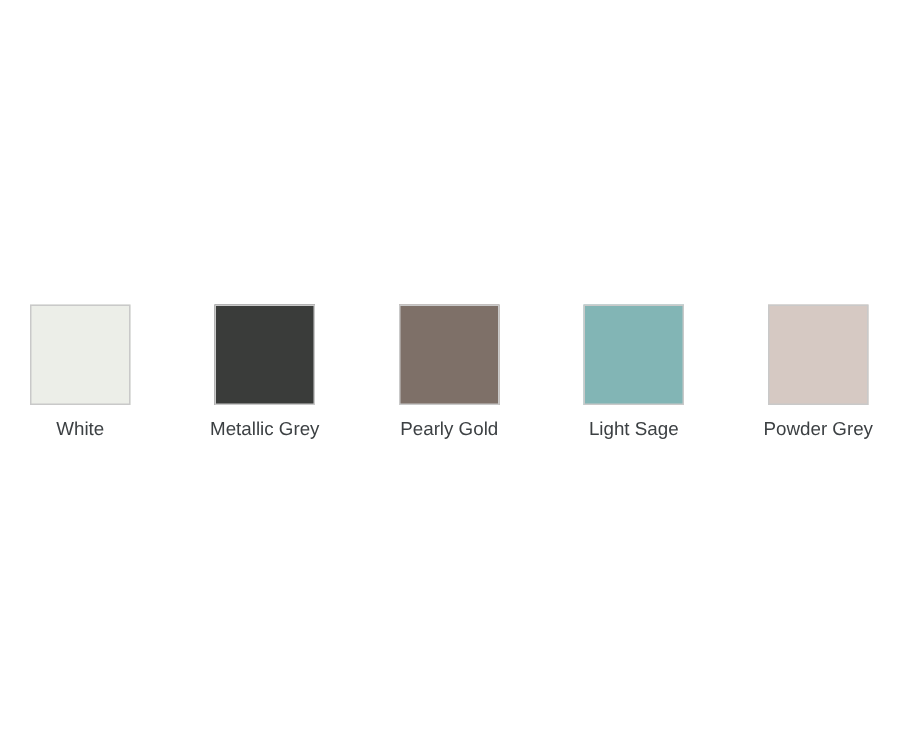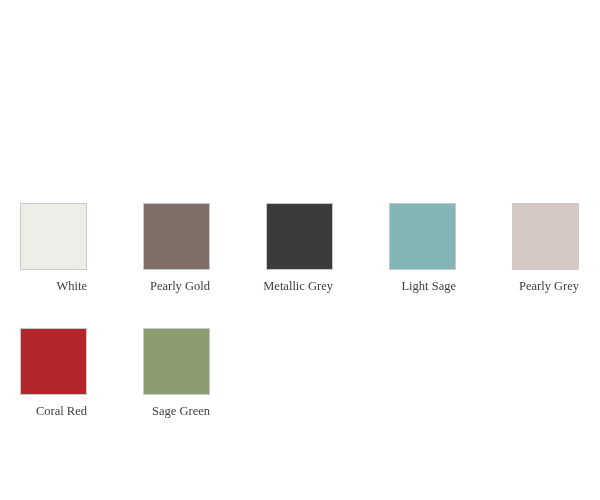--- a/index.html
+++ b/index.html
@@ -22,23 +22,22 @@
   .swatch-row {
     display: flex;
     flex-direction: row;
     margin-bottom: 34px;
   }
   .swatch-cell {
     width: 67px;
     margin-right: 56px;
     display: flex;
     flex-direction: column;
-    align-items: flex-end;
+    align-items: center;
     cursor: pointer;
-    font-family: Liberation Serif, serif;
   }
   .swatch-cell:last-child {
     margin-right: 0;
   }
   .swatch-chip {
     width: 65px;
     height: 65px;
     border: 1px solid #c9c9c9;
     box-sizing: content-box;
   }
@@ -54,39 +53,29 @@
 </head>
 <body>
 
 <div id="swatch-picker">
     <div class="swatch-row">
       <div class="swatch-cell">
         <div class="swatch-chip" style="background: rgb(236, 238, 232);"></div>
         <div class="swatch-label">White</div>
       </div>
       <div class="swatch-cell">
+        <div class="swatch-chip" style="background: rgb(58, 60, 58);"></div>
+        <div class="swatch-label">Metallic Grey</div>
+      </div>
+      <div class="swatch-cell">
         <div class="swatch-chip" style="background: rgb(126, 112, 104);"></div>
         <div class="swatch-label">Pearly Gold</div>
-      </div>
-      <div class="swatch-cell">
-        <div class="swatch-chip" style="background: rgb(58, 60, 58);"></div>
-        <div class="swatch-label">Metallic Grey</div>
       </div>
       <div class="swatch-cell">
         <div class="swatch-chip" style="background: rgb(130, 181, 181);"></div>
         <div class="swatch-label">Light Sage</div>
       </div>
       <div class="swatch-cell">
         <div class="swatch-chip" style="background: rgb(214, 201, 195);"></div>
-        <div class="swatch-label">Pearly Grey</div>
-      </div>
-    </div>
-    <div class="swatch-row">
-      <div class="swatch-cell">
-        <div class="swatch-chip" style="background: rgb(180, 37, 44);"></div>
-        <div class="swatch-label">Coral Red</div>
-      </div>
-      <div class="swatch-cell">
-        <div class="swatch-chip" style="background: rgb(138, 156, 112);"></div>
-        <div class="swatch-label">Sage Green</div>
+        <div class="swatch-label">Powder Grey</div>
       </div>
     </div>
   </div>
 
 </body></html>

